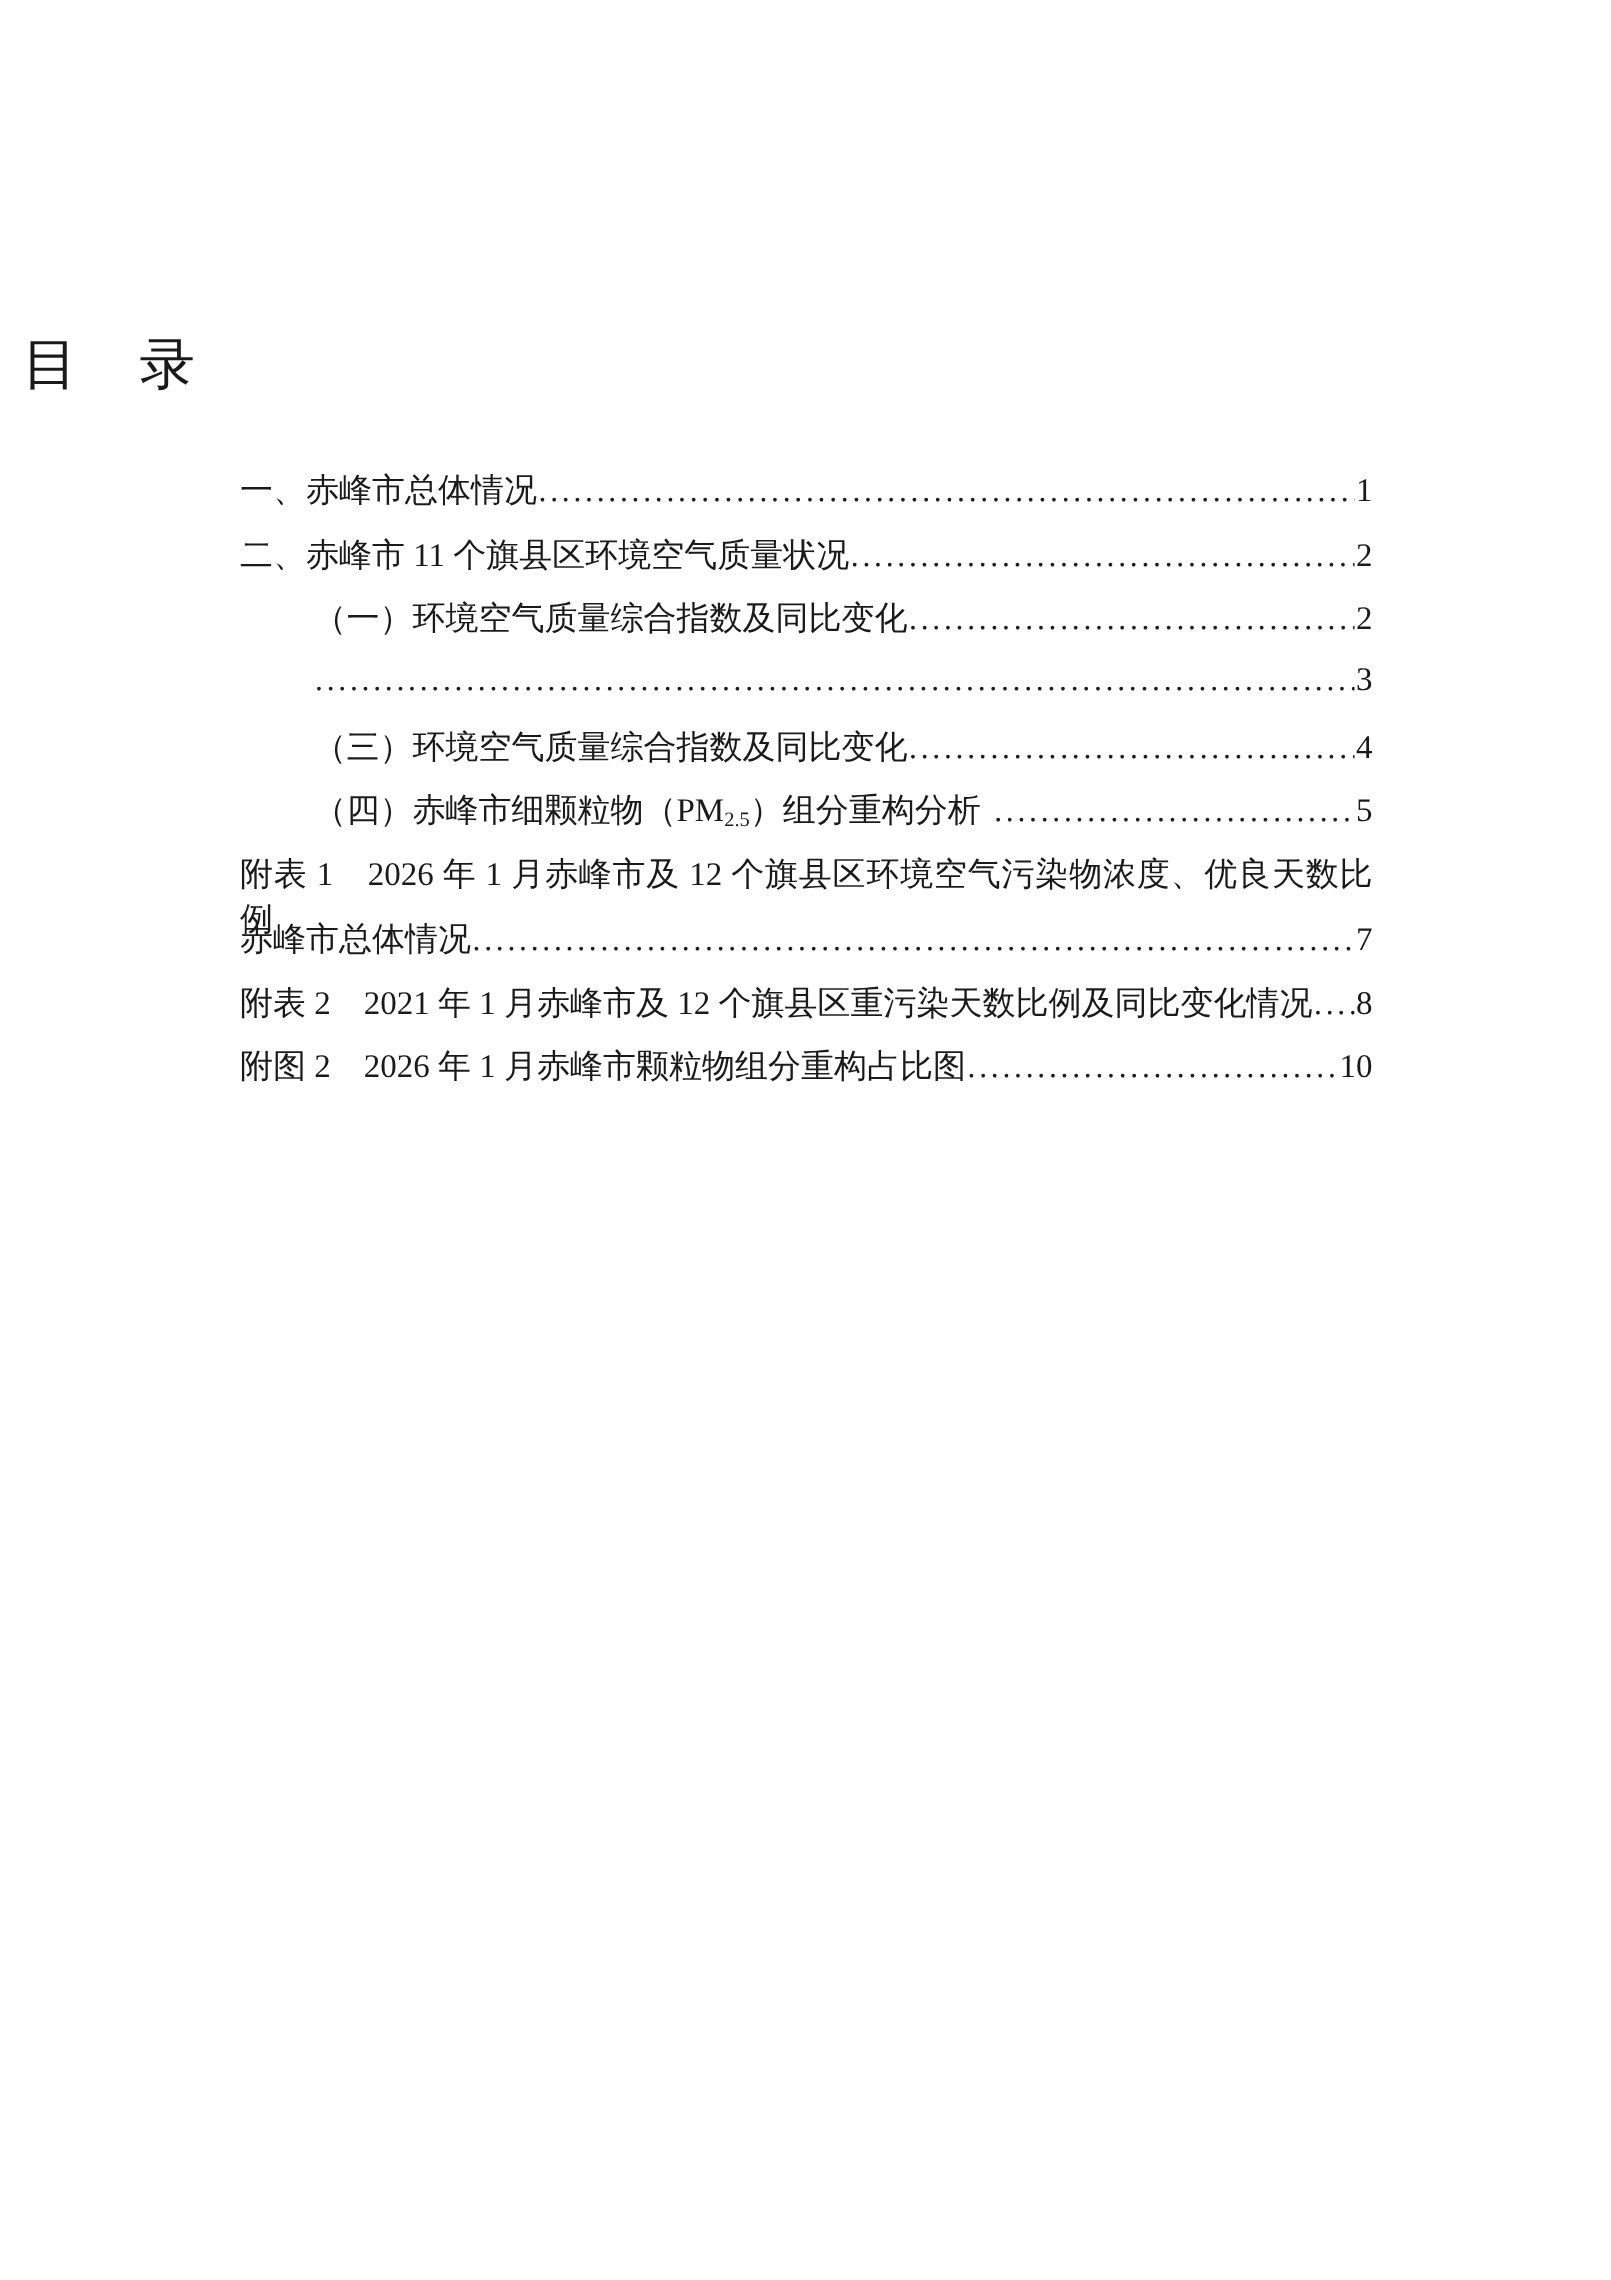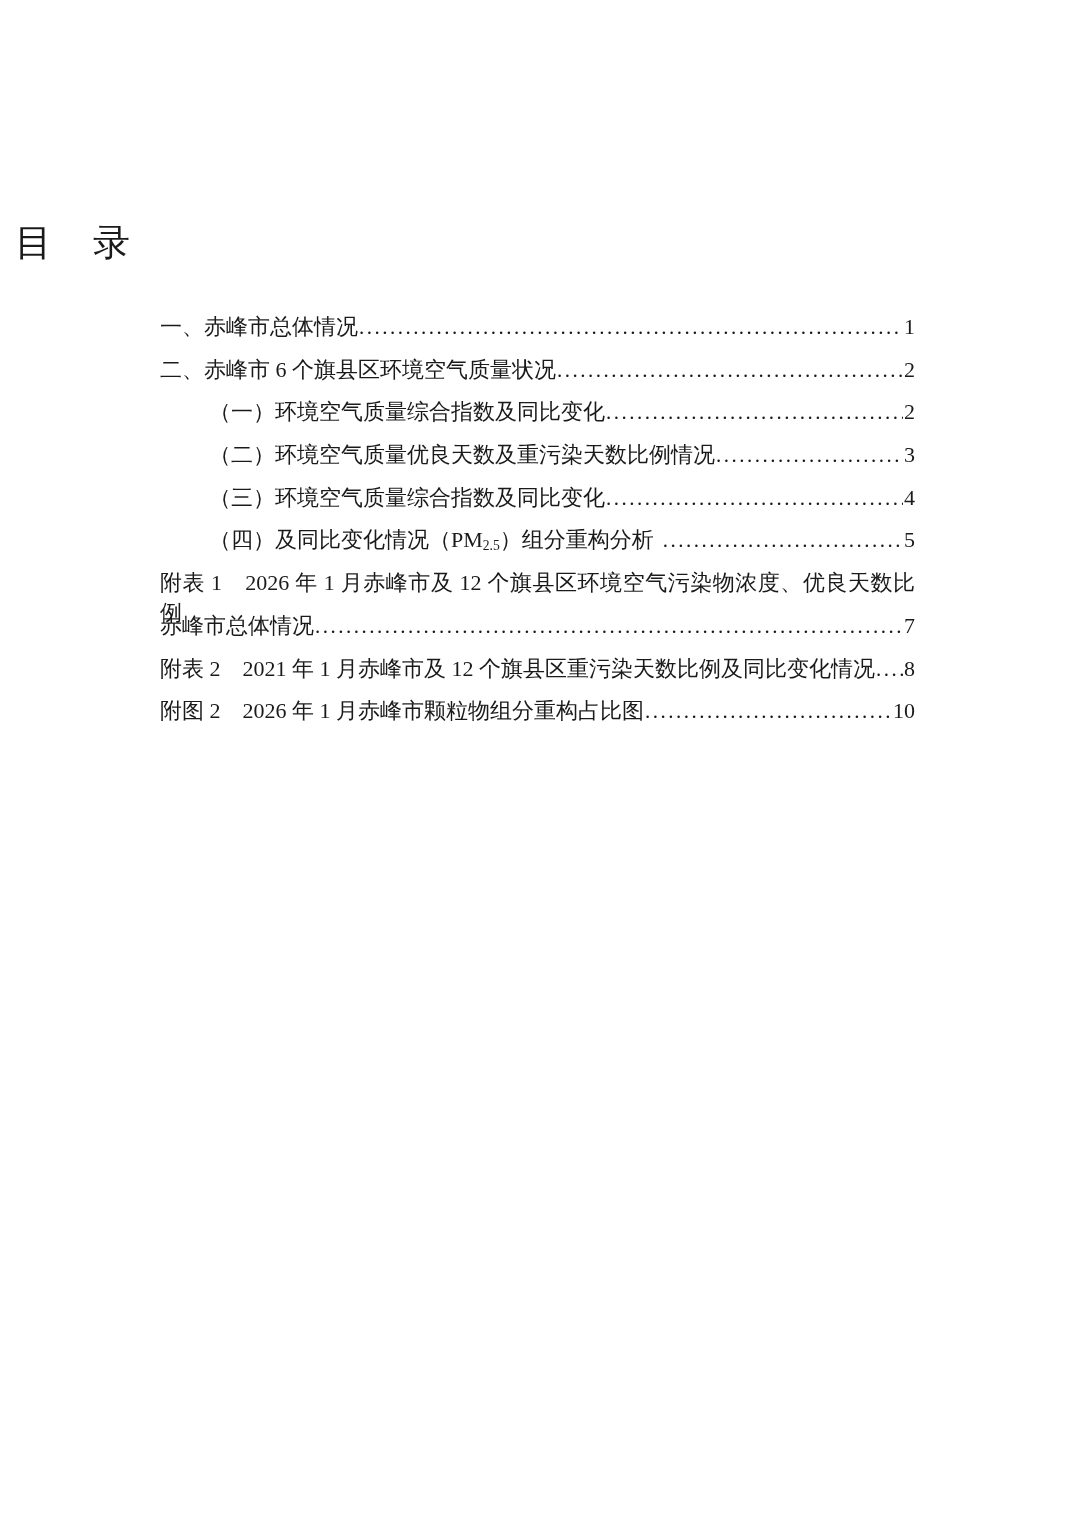--- a/index.html
+++ b/index.html
@@ -73,45 +73,44 @@
 
 <div class="toc">
 
   <div class="toc-row">
     <span class="toc-text">一、赤峰市总体情况</span>
     <span class="leader"></span>
     <span class="toc-page">1</span>
   </div>
 
   <div class="toc-row">
-    <span class="toc-text">二、赤峰市 6 个旗县区环境空气质量状况</span>
+    <span class="toc-text">二、赤峰市 11 个旗县区环境空气质量状况</span>
     <span class="leader"></span>
     <span class="toc-page">2</span>
   </div>
 
   <div class="toc-row indent">
     <span class="toc-text">（一）环境空气质量综合指数及同比变化</span>
     <span class="leader"></span>
     <span class="toc-page">2</span>
   </div>
 
   <div class="toc-row indent">
-    <span class="toc-text">（二）环境空气质量优良天数及重污染天数比例情况</span>
     <span class="leader"></span>
     <span class="toc-page">3</span>
   </div>
 
   <div class="toc-row indent">
     <span class="toc-text">（三）环境空气质量综合指数及同比变化</span>
     <span class="leader"></span>
     <span class="toc-page">4</span>
   </div>
 
   <div class="toc-row indent gap-after">
-    <span class="toc-text"><span>（四）及同比变化情况（PM</span><sub class="pm-sub">2.5</sub><span>）组分重构分析</span></span>
+    <span class="toc-text"><span>（四）赤峰市细颗粒物（PM</span><sub class="pm-sub">2.5</sub><span>）组分重构分析</span></span>
     <span class="leader"></span>
     <span class="toc-page">5</span>
   </div>
 
   <div class="toc-row fill">
     <span class="toc-text">附表 1　2026 年 1 月赤峰市及 12 个旗县区环境空气污染物浓度、优良天数比例</span>
   </div>
 
   <div class="toc-row">
     <span class="toc-text">赤峰市总体情况</span>

